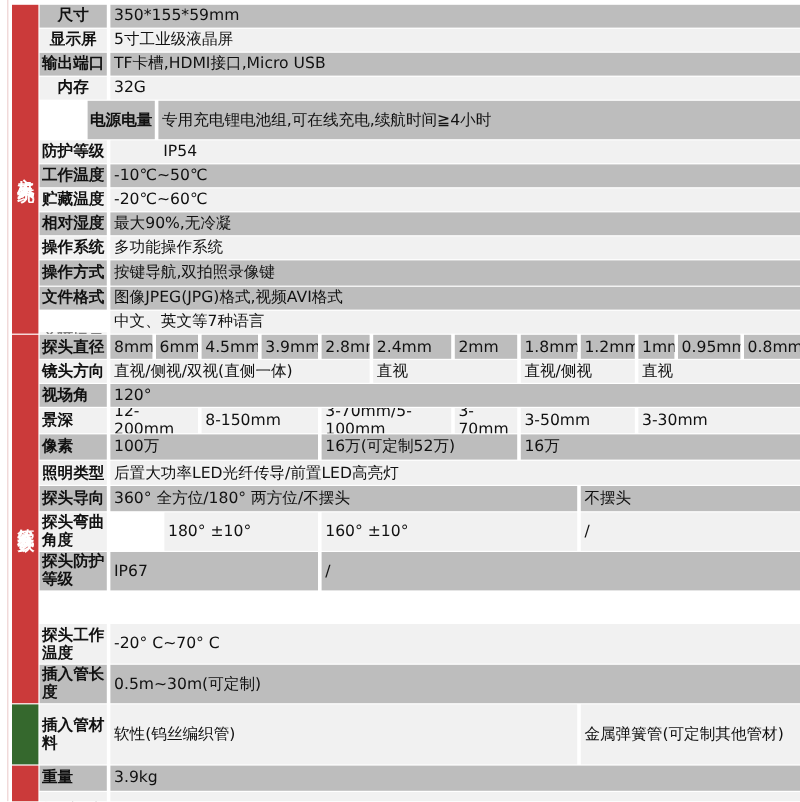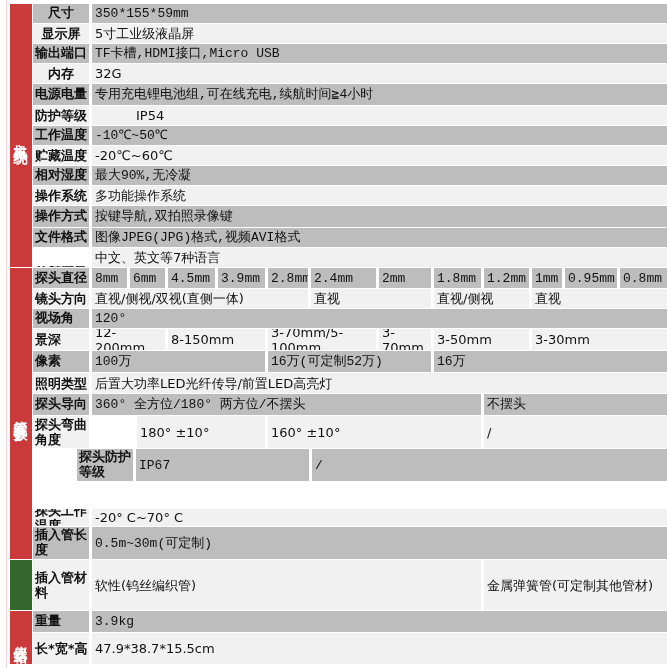--- a/index.html
+++ b/index.html
@@ -33,21 +33,21 @@
     grid-template-columns:56px 35px 35px 47px 47px 40px 65px 52px 47px 45px 30px 52px 1fr;
     column-gap:3px;
     margin-bottom:1px;
   }
   .trow:last-child{margin-bottom:0;}
   .cell{
     display:flex;align-items:center;
     font-size:13px;line-height:15px;
     overflow:hidden;
   }
-  .cell.g{background:var(--gray,#bdbdbd);font-family:Liberation Mono, monospace;}
+  .cell.g{background:var(--gray,#bdbdbd);}
   .cell.l{background:var(--light,#f1f1f1);}
   .label{font-weight:bold;justify-content:center;text-align:center;padding:0 1px;}
   
   .section-pipeline .label,.section-case .label{justify-content:flex-start;text-align:left;padding-left:2px;}
   .val{padding-left:3px;padding-right:2px;}
 </style>
 </head>
 <body>
 
 <div id="page" style="--red: #cb3a3a; --green: #35682d; --gray: #bdbdbd; --light: #f1f1f1;">
@@ -67,21 +67,21 @@
           <div class="cell val l" style="grid-column: 2 / span 12;">5寸工业级液晶屏</div>
         </div>
         <div class="trow" style="height: 19px;">
           <div class="cell label g" style="grid-column: 1 / span 1;">输出端口</div>
           <div class="cell val g" style="grid-column: 2 / span 12;">TF卡槽,HDMI接口,Micro USB</div>
         </div>
         <div class="trow" style="height: 19px;">
           <div class="cell label l" style="grid-column: 1 / span 1;">内存</div>
           <div class="cell val l" style="grid-column: 2 / span 12;">32G</div>
         </div>
-        <div class="trow" style="height: 21px;">
+        <div class="trow" style="height: 32px; padding-left: 40px;">
           <div class="cell label g" style="grid-column: 1 / span 1;">电源电量</div>
           <div class="cell val g" style="grid-column: 2 / span 12;">专用充电锂电池组,可在线充电,续航时间≧4小时</div>
         </div>
         <div class="trow" style="height: 19px;">
           <div class="cell label l" style="grid-column: 1 / span 1;">防护等级</div>
           <div class="cell val l" style="grid-column: 2 / span 12; padding-left: 44px;">IP54</div>
         </div>
         <div class="trow" style="height: 19px;">
           <div class="cell label g" style="grid-column: 1 / span 1;">工作温度</div>
           <div class="cell val g" style="grid-column: 2 / span 12;">-10℃~50℃</div>
@@ -169,26 +169,26 @@
           <div class="cell label g" style="grid-column: 1 / span 1;">探头导向</div>
           <div class="cell val g" style="grid-column: 2 / span 8;">360° 全方位/180° 两方位/不摆头</div>
           <div class="cell val g" style="grid-column: 10 / span 4;">不摆头</div>
         </div>
         <div class="trow" style="height: 32px;">
           <div class="cell label l" style="grid-column: 1 / span 1;">探头弯曲角度</div>
           <div class="cell val l" style="grid-column: 2 / span 4; margin-left: 45px;">180° ±10°</div>
           <div class="cell val l" style="grid-column: 6 / span 4;">160° ±10°</div>
           <div class="cell val l" style="grid-column: 10 / span 4;">/</div>
         </div>
-        <div class="trow" style="height: 32px; padding-left: 44px;">
+        <div class="trow" style="height: 32px;">
           <div class="cell label g" style="grid-column: 1 / span 1;">探头防护等级</div>
           <div class="cell val g" style="grid-column: 2 / span 4;">IP67</div>
           <div class="cell val g" style="grid-column: 6 / span 8;">/</div>
         </div>
-        <div class="trow" style="height: 17px; margin-top: 28px;">
+        <div class="trow" style="height: 33px; margin-top: 28px;">
           <div class="cell label l" style="grid-column: 1 / span 1;">探头工作温度</div>
           <div class="cell val l" style="grid-column: 2 / span 12;">-20° C~70° C</div>
         </div>
         <div class="trow" style="height: 32px;">
           <div class="cell label g" style="grid-column: 1 / span 1;">插入管长度</div>
           <div class="cell val g" style="grid-column: 2 / span 12;">0.5m~30m(可定制)</div>
         </div>
         <div class="trow" style="height: 50px;">
           <div class="cell label l" style="grid-column: 1 / span 1;">插入管材料</div>
           <div class="cell val l" style="grid-column: 2 / span 8;">软性(钨丝编织管)</div>

